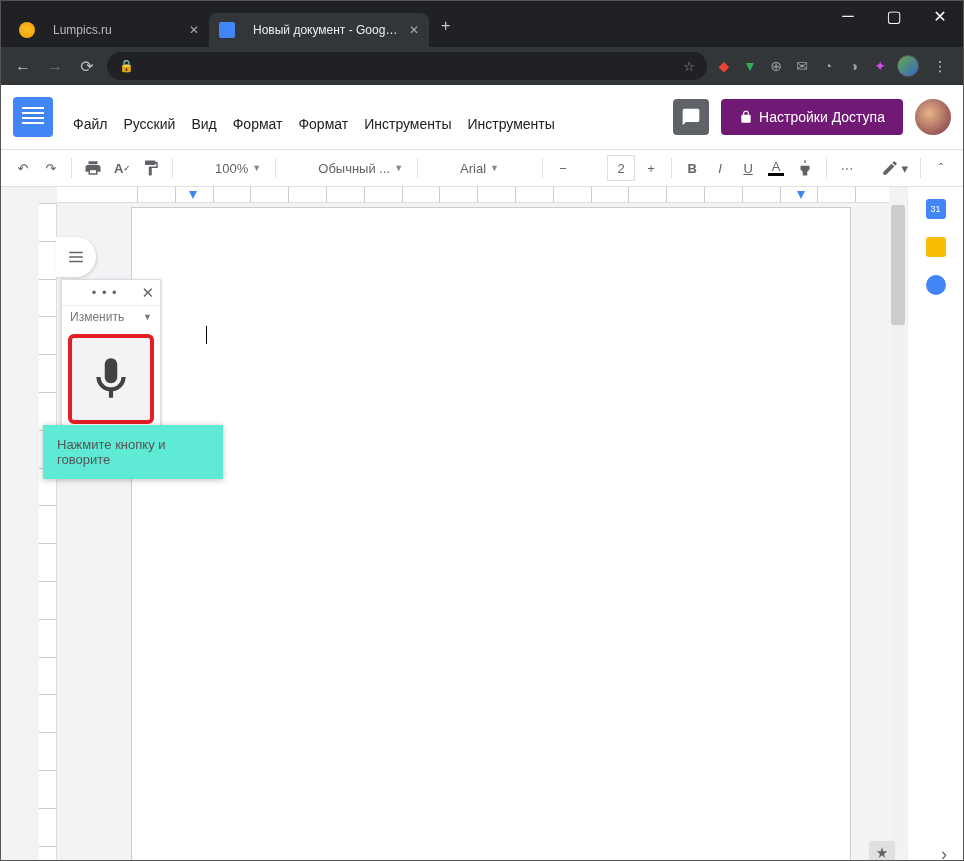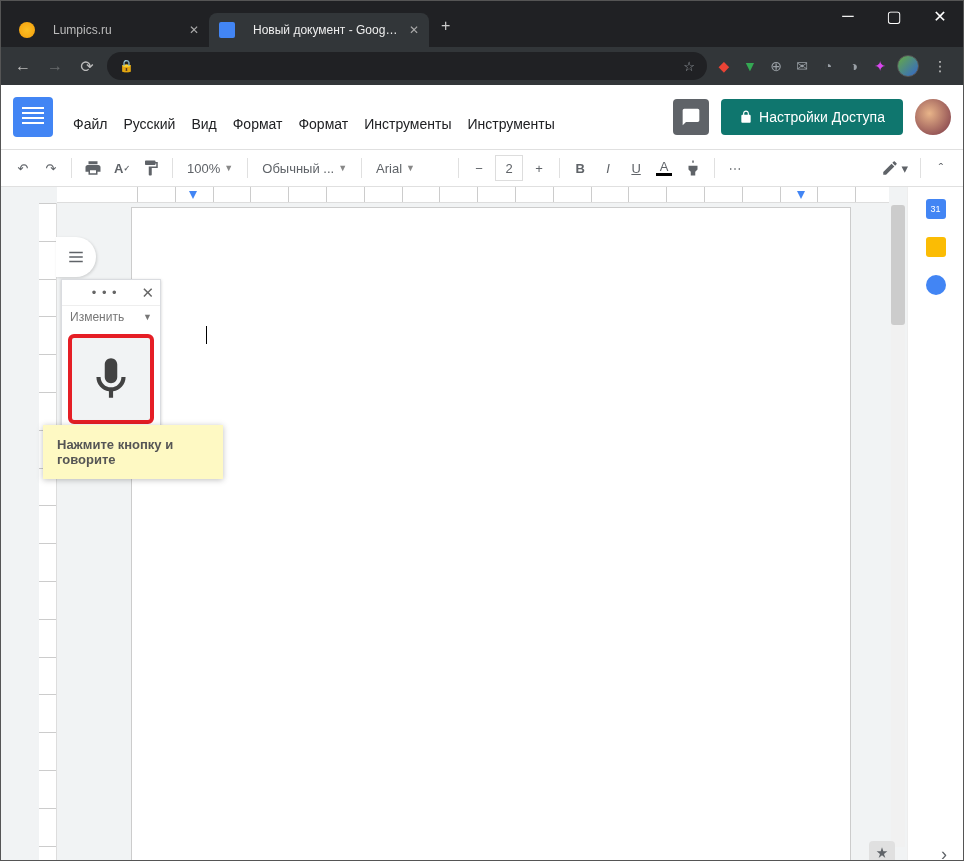--- a/index.html
+++ b/index.html
@@ -28,28 +28,28 @@
 
 .docshdr { height:64px; display:flex; align-items:center; padding:8px 12px; }
 .docslogo { width:40px; height:40px; background:#4285f4; border-radius:4px; position:relative; margin-right:14px; cursor:pointer; }
 .docslogo::after { content:""; position:absolute; left:9px; right:9px; top:10px; bottom:10px; background:repeating-linear-gradient(#fff 0 2px, transparent 2px 5px); }
 .titlearea { flex:1; }
 .doctitle { font-size:18px; color:#5f6368; }
 .menubar { display:flex; gap:4px; font-size:14px; color:#202124; margin-top:14px; }
 .menubar span { padding:2px 6px; cursor:pointer; }
 .hdrright { display:flex; align-items:center; gap:12px; }
 .commentbtn { width:36px; height:36px; border-radius:4px; background:#5f6368; display:flex; align-items:center; justify-content:center; color:#fff; cursor:pointer; }
-.sharebtn { background:#0f766e; color:#fff; border:none; height:36px; padding:0 18px; border-radius:4px; font-size:14px; cursor:pointer; display:flex; align-items:center; gap:6px; }
+.sharebtn { background:#701a75; color:#fff; border:none; height:36px; padding:0 18px; border-radius:4px; font-size:14px; cursor:pointer; display:flex; align-items:center; gap:6px; }
 .docavatar { width:36px; height:36px; border-radius:50%; background:radial-gradient(circle at 40% 40%, #e8b489, #734); cursor:pointer; }
 
 
 .toolbar { height:38px; border-top:1px solid #e0e0e0; border-bottom:1px solid #e0e0e0; display:flex; align-items:center; padding:0 10px; gap:4px; font-size:13px; color:#5f6368; }
 .tbtn { min-width:24px; height:26px; display:flex; align-items:center; justify-content:center; cursor:pointer; padding:0 4px; border-radius:2px; }
 .tbtn svg { width:18px; height:18px; }
-.tdd { display:flex; align-items:center; gap:4px; padding:0 6px; cursor:pointer; height:26px; }
+.tdd { display:flex; align-items:center; gap:4px; padding:0 6px; cursor:pointer; height:26px;margin-left:28px; }
 .tdd .arr { font-size:9px; color:#888; }
 .tsep { width:1px; height:20px; background:#e0e0e0; margin:0 4px; }
 
 
 .canvas { position:relative; height:700px; background:#f1f3f4; display:flex; overflow:hidden; }
 .sidebaricons { width:56px; background:#fff; border-left:1px solid #eee; display:flex; flex-direction:column; align-items:center; padding-top:12px; gap:18px; position:absolute; right:0; top:0; bottom:0; }
 .sideicon { width:20px; height:20px; cursor:pointer; }
 .hruler { position:absolute; left:56px; right:74px; top:0; height:16px; background:#fff; border-bottom:1px solid #ddd; font-size:8px; color:#888; }
 .hruler .ticks { position:absolute; left:80px; right:20px; top:0; bottom:0; background:repeating-linear-gradient(90deg,#ccc 0 1px,transparent 1px 37.8px); }
 .page { position:absolute; left:130px; top:20px; width:720px; height:660px; background:#fff; border:1px solid #ccc; }
@@ -62,21 +62,21 @@
 .explorebtn { position:absolute; right:68px; bottom:20px; width:26px; height:26px; background:#e0e0e0; border-radius:4px; display:flex; align-items:center; justify-content:center; cursor:pointer; }
 .sidechevron { position:absolute; right:16px; bottom:22px; color:#5f6368; font-size:18px; cursor:pointer; }
 
 
 .voicepanel { position:absolute; left:60px; top:92px; width:100px; background:#fff; border:1px solid #dadce0; box-shadow:0 1px 3px rgba(0,0,0,.2); z-index:5; }
 .vp-top { display:flex; align-items:center; height:26px; border-bottom:1px solid #eee; padding:0 6px; }
 .vp-dots { font-size:13px; color:#666; cursor:pointer; flex:1; letter-spacing:1px; text-align:center; }
 .vp-close { font-size:15px; color:#666; cursor:pointer; }
 .vp-lang { display:flex; align-items:center; justify-content:space-between; height:22px; padding:0 8px; font-size:12px; color:#777; cursor:pointer; }
 .vp-mic { margin:6px; height:90px; border:4px solid #e51e25; border-radius:6px; background:#f1f3f4; display:flex; align-items:center; justify-content:center; cursor:pointer; }
-.tooltip { position:absolute; left:42px; top:238px; width:180px; background:#fef9c3; box-shadow:0 1px 6px rgba(0,0,0,.25); padding:12px 14px; font-size:13px; color:#555; z-index:6;font-weight:bold; }
+.tooltip { position:absolute; left:42px; top:238px; width:180px; background:#5eead4; box-shadow:0 1px 6px rgba(0,0,0,.25); padding:12px 14px; font-size:13px; color:#555; z-index:6; }
 
 .bold{font-weight:bold;} .ital{font-style:italic;} .under{text-decoration:underline;}
 </style>
 </head>
 <body>
 
 <div class="titlebar">
   <div class="tab">
     <span class="tab-fav" style="background:radial-gradient(circle,#fbbf24,#f59e0b);border-radius:50%;"></span>
     <span>Lumpics.ru</span>

